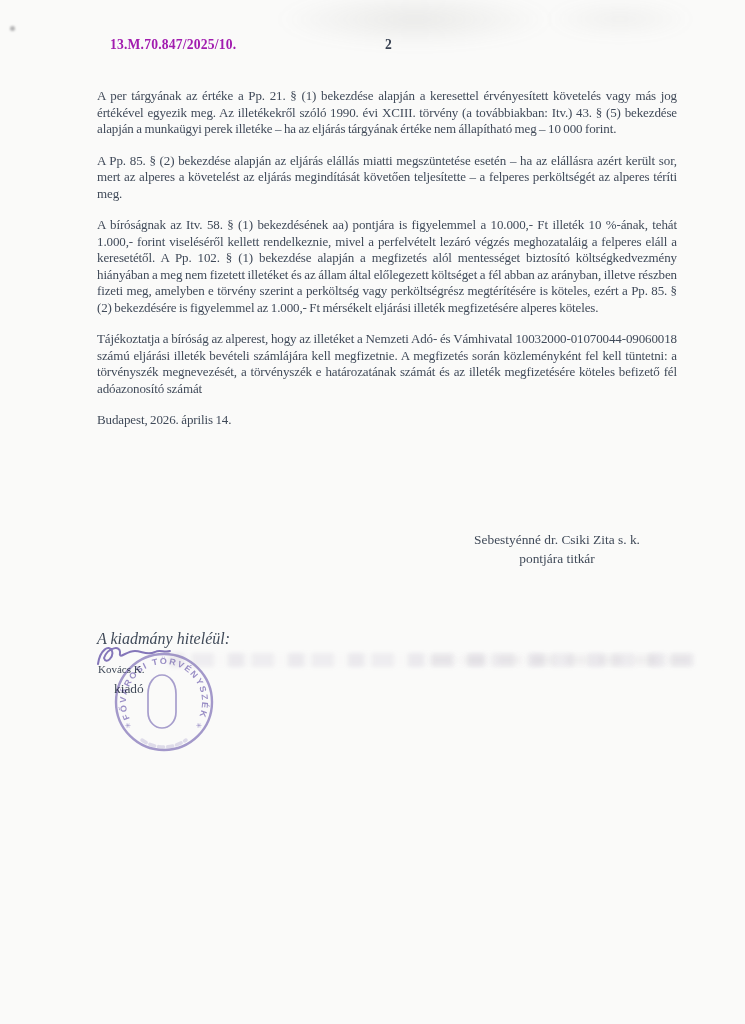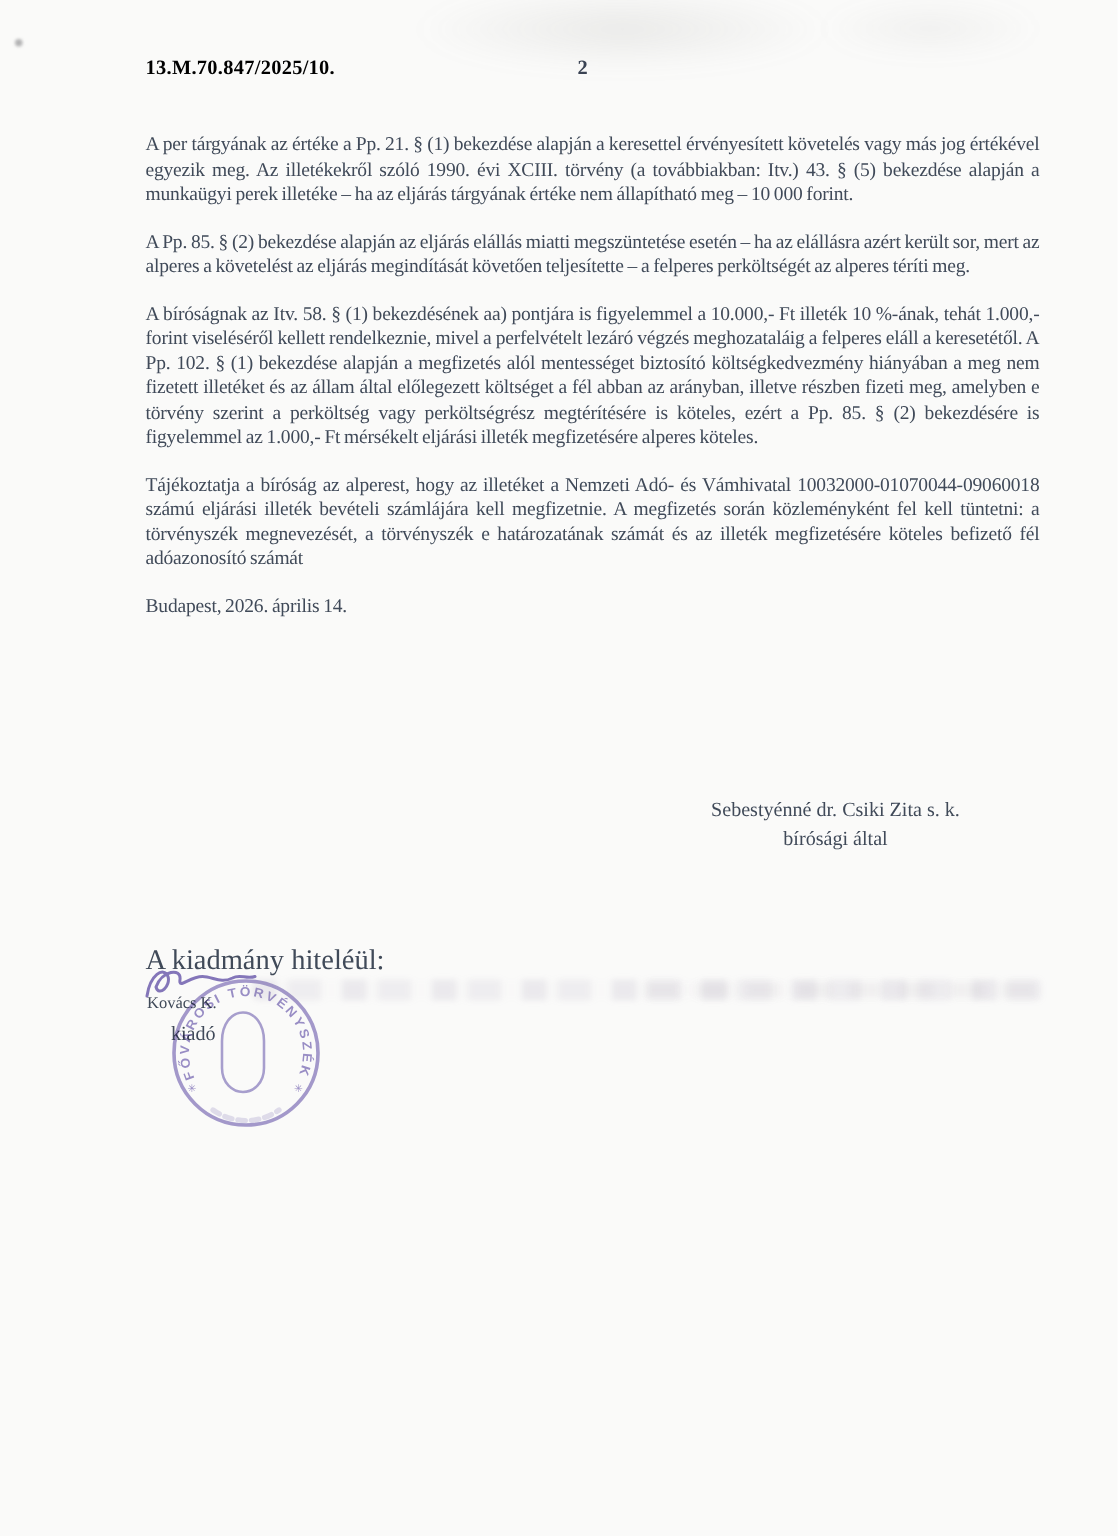--- a/index.html
+++ b/index.html
@@ -23,46 +23,46 @@
   .noise-top2 {
     left:545px; top:0px; width:150px; height:38px;
     background:radial-gradient(ellipse at center, rgba(120,120,116,0.08), rgba(120,120,116,0) 70%);
   }
   .noise-dot {
     left:10px; top:26px; width:5px; height:5px;
     background:rgba(90,90,95,0.45); border-radius:50%; filter:blur(1px);
   }
   
   .hdr-case {
-    position:absolute; left:97px; top:37px;
+    position:absolute; left:110px; top:37px;
     font-weight:bold; font-size:13.6px; letter-spacing:0.2px;
-    color:#000000;
+    color:#a21caf;
   }
   .hdr-page {
     position:absolute; left:385px; top:37px;
     font-weight:bold; font-size:13.6px; color:#3a4353;
   }
   
   .body-text {
     position:absolute; left:97px; top:88px; width:596px;
     font-size:13px; line-height:16.5px;
     letter-spacing:-0.12px; word-spacing:-0.6px;
   }
   .body-text p {
-    margin:0 0 15px 0;
+    margin:0 16px 15px 0;
     text-align:justify;
   }
   .body-text p.date-line { text-align:left; }
   
   .sig-block {
     position:absolute; left:420px; top:531px; width:274px;
     text-align:center; font-size:13.4px; line-height:18.5px;
   }
   
-  .cert-label { position:absolute; left:97px; top:630px; font-size:19px; }
+  .cert-label { position:absolute; left:97px; top:630px; font-size:16px;font-style:italic; }
   .cert-name  { position:absolute; left:98px; top:663px; font-size:11px; }
   .cert-role  { position:absolute; left:98px; top:681px; font-size:13.4px;margin-left:16px; }
   .hand-sig   { position:absolute; left:92px; top:640px; opacity:0.95; }
   
   .stamp {
     position:absolute; left:112px; top:648px;
     opacity:0.85; mix-blend-mode:multiply;
   }
   .stamp-arc-text {
     font-family:"Liberation Sans", sans-serif;
@@ -103,21 +103,21 @@
   <div class="body-text">
     <p>A per tárgyának az értéke a Pp. 21. § (1) bekezdése alapján a keresettel érvényesített követelés vagy más jog értékével egyezik meg. Az illetékekről szóló 1990. évi XCIII. törvény (a továbbiakban: Itv.) 43. § (5) bekezdése alapján a munkaügyi perek illetéke – ha az eljárás tárgyának értéke nem állapítható meg – 10 000 forint.</p>
     <p>A Pp. 85. § (2) bekezdése alapján az eljárás elállás miatti megszüntetése esetén – ha az elállásra azért került sor, mert az alperes a követelést az eljárás megindítását követően teljesítette – a felperes perköltségét az alperes téríti meg.</p>
     <p>A bíróságnak az Itv. 58. § (1) bekezdésének aa) pontjára is figyelemmel a 10.000,- Ft illeték 10 %-ának, tehát 1.000,- forint viseléséről kellett rendelkeznie, mivel a perfelvételt lezáró végzés meghozataláig a felperes eláll a keresetétől. A Pp. 102. § (1) bekezdése alapján a megfizetés alól mentességet biztosító költségkedvezmény hiányában a meg nem fizetett illetéket és az állam által előlegezett költséget a fél abban az arányban, illetve részben fizeti meg, amelyben e törvény szerint a perköltség vagy perköltségrész megtérítésére is köteles, ezért a Pp. 85. § (2) bekezdésére is figyelemmel az 1.000,- Ft mérsékelt eljárási illeték megfizetésére alperes köteles.</p>
     <p>Tájékoztatja a bíróság az alperest, hogy az illetéket a Nemzeti Adó- és Vámhivatal 10032000-01070044-09060018 számú eljárási illeték bevételi számlájára kell megfizetnie. A megfizetés során közleményként fel kell tüntetni: a törvényszék megnevezését, a törvényszék e határozatának számát és az illeték megfizetésére köteles befizető fél adóazonosító számát</p>
     <p class="date-line">Budapest, 2026. április 14.</p>
   </div>
 
   <div class="sig-block">
     <div>Sebestyénné dr. Csiki Zita s. k.</div>
-    <div>bírósági által</div>
+    <div>pontjára titkár</div>
   </div>
 
   <div class="cert-label">A kiadmány hiteléül:</div>
 
   <svg class="hand-sig" width="86" height="32" viewBox="0 0 86 32">
     <path d="M6,24 C8,10 17,4 20,11 C22,17 14,25 12,18 C16,7 29,5 28,13 C27,20 34,11 43,11 C50,11 55,16 63,12 C68,9 72,13 78,11" fill="none" stroke="#7e6fb6" stroke-width="2" stroke-linecap="round" stroke-linejoin="round"></path>
   </svg>
 
   <div class="cert-name">Kovács K.</div>
   <div class="cert-role">kiadó</div>

